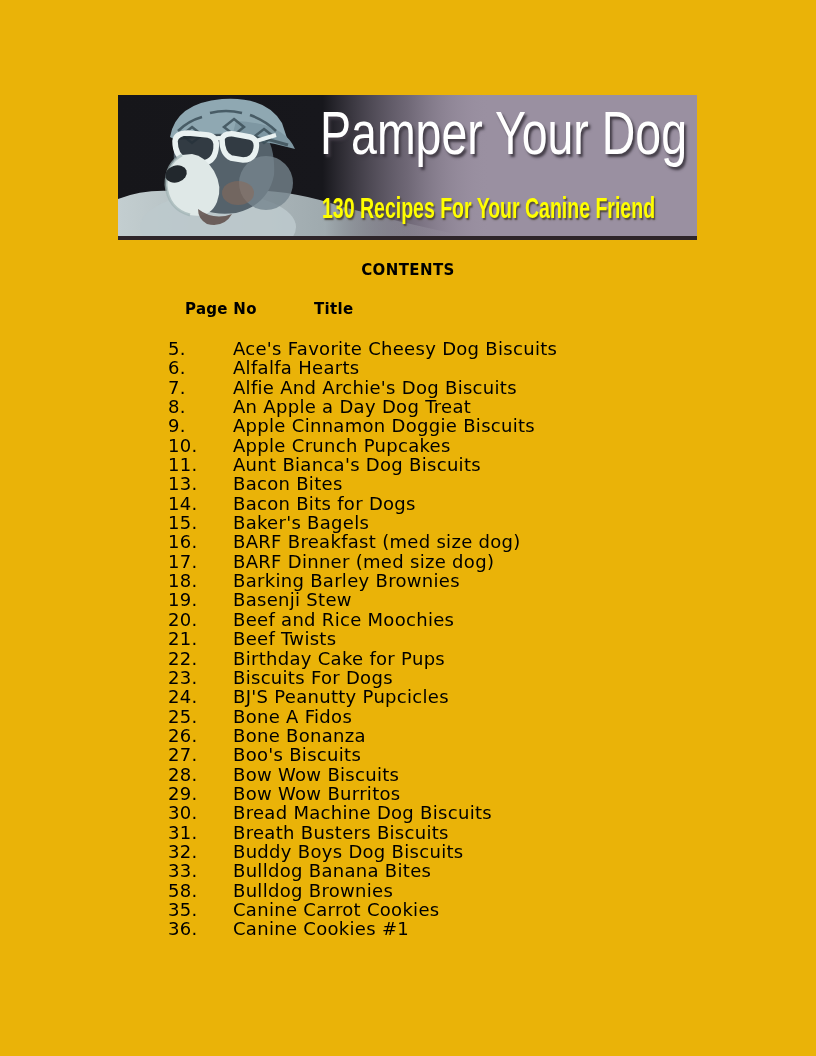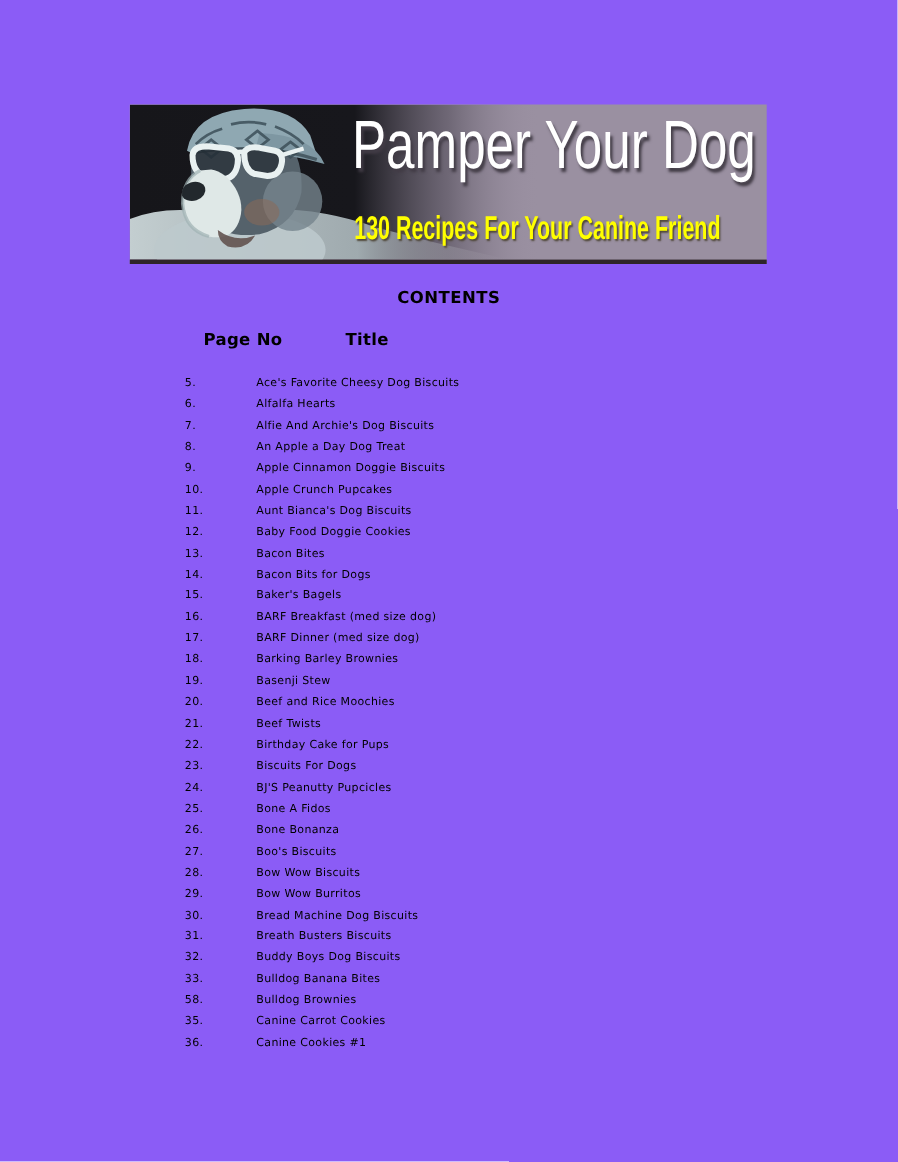--- a/index.html
+++ b/index.html
@@ -4,21 +4,21 @@
 <style>
   html, body {
     margin: 0;
     padding: 0;
     background: #ffffff;
   }
   .page {
     position: relative;
     width: 816px;
     height: 1056px;
-    background: #8b5cf6;
+    background: #eab308;
     overflow: hidden;
     font-family: "DejaVu Sans", "Liberation Sans", sans-serif;
     color: #000000;
   }
 
   
   .banner {
     position: absolute;
     left: 118px;
     top: 95px;
@@ -95,21 +95,21 @@
   }
   .toc-list {
     position: absolute;
     left: 168px;
     top: 339px;
     width: 560px;
   }
   .toc-row {
     height: 19.35px;
     line-height: 19.35px;
-    font-size: 10px;
+    font-size: 18px;
     letter-spacing: 0.3px;
     white-space: nowrap;
   }
   .toc-num {
     display: inline-block;
     width: 65px;
   }
 </style>
 </head>
 <body>
@@ -174,21 +174,20 @@
   </div>
 
   <div class="toc-list">
       <div class="toc-row"><span class="toc-num">5.</span><span class="toc-title">Ace's Favorite Cheesy Dog Biscuits</span></div>
       <div class="toc-row"><span class="toc-num">6.</span><span class="toc-title">Alfalfa Hearts</span></div>
       <div class="toc-row"><span class="toc-num">7.</span><span class="toc-title">Alfie And Archie's Dog Biscuits</span></div>
       <div class="toc-row"><span class="toc-num">8.</span><span class="toc-title">An Apple a Day Dog Treat</span></div>
       <div class="toc-row"><span class="toc-num">9.</span><span class="toc-title">Apple Cinnamon Doggie Biscuits</span></div>
       <div class="toc-row"><span class="toc-num">10.</span><span class="toc-title">Apple Crunch Pupcakes</span></div>
       <div class="toc-row"><span class="toc-num">11.</span><span class="toc-title">Aunt Bianca's Dog Biscuits</span></div>
-      <div class="toc-row"><span class="toc-num">12.</span><span class="toc-title">Baby Food Doggie Cookies</span></div>
       <div class="toc-row"><span class="toc-num">13.</span><span class="toc-title">Bacon Bites</span></div>
       <div class="toc-row"><span class="toc-num">14.</span><span class="toc-title">Bacon Bits for Dogs</span></div>
       <div class="toc-row"><span class="toc-num">15.</span><span class="toc-title">Baker's Bagels</span></div>
       <div class="toc-row"><span class="toc-num">16.</span><span class="toc-title">BARF Breakfast (med size dog)</span></div>
       <div class="toc-row"><span class="toc-num">17.</span><span class="toc-title">BARF Dinner (med size dog)</span></div>
       <div class="toc-row"><span class="toc-num">18.</span><span class="toc-title">Barking Barley Brownies</span></div>
       <div class="toc-row"><span class="toc-num">19.</span><span class="toc-title">Basenji Stew</span></div>
       <div class="toc-row"><span class="toc-num">20.</span><span class="toc-title">Beef and Rice Moochies</span></div>
       <div class="toc-row"><span class="toc-num">21.</span><span class="toc-title">Beef Twists</span></div>
       <div class="toc-row"><span class="toc-num">22.</span><span class="toc-title">Birthday Cake for Pups</span></div>

